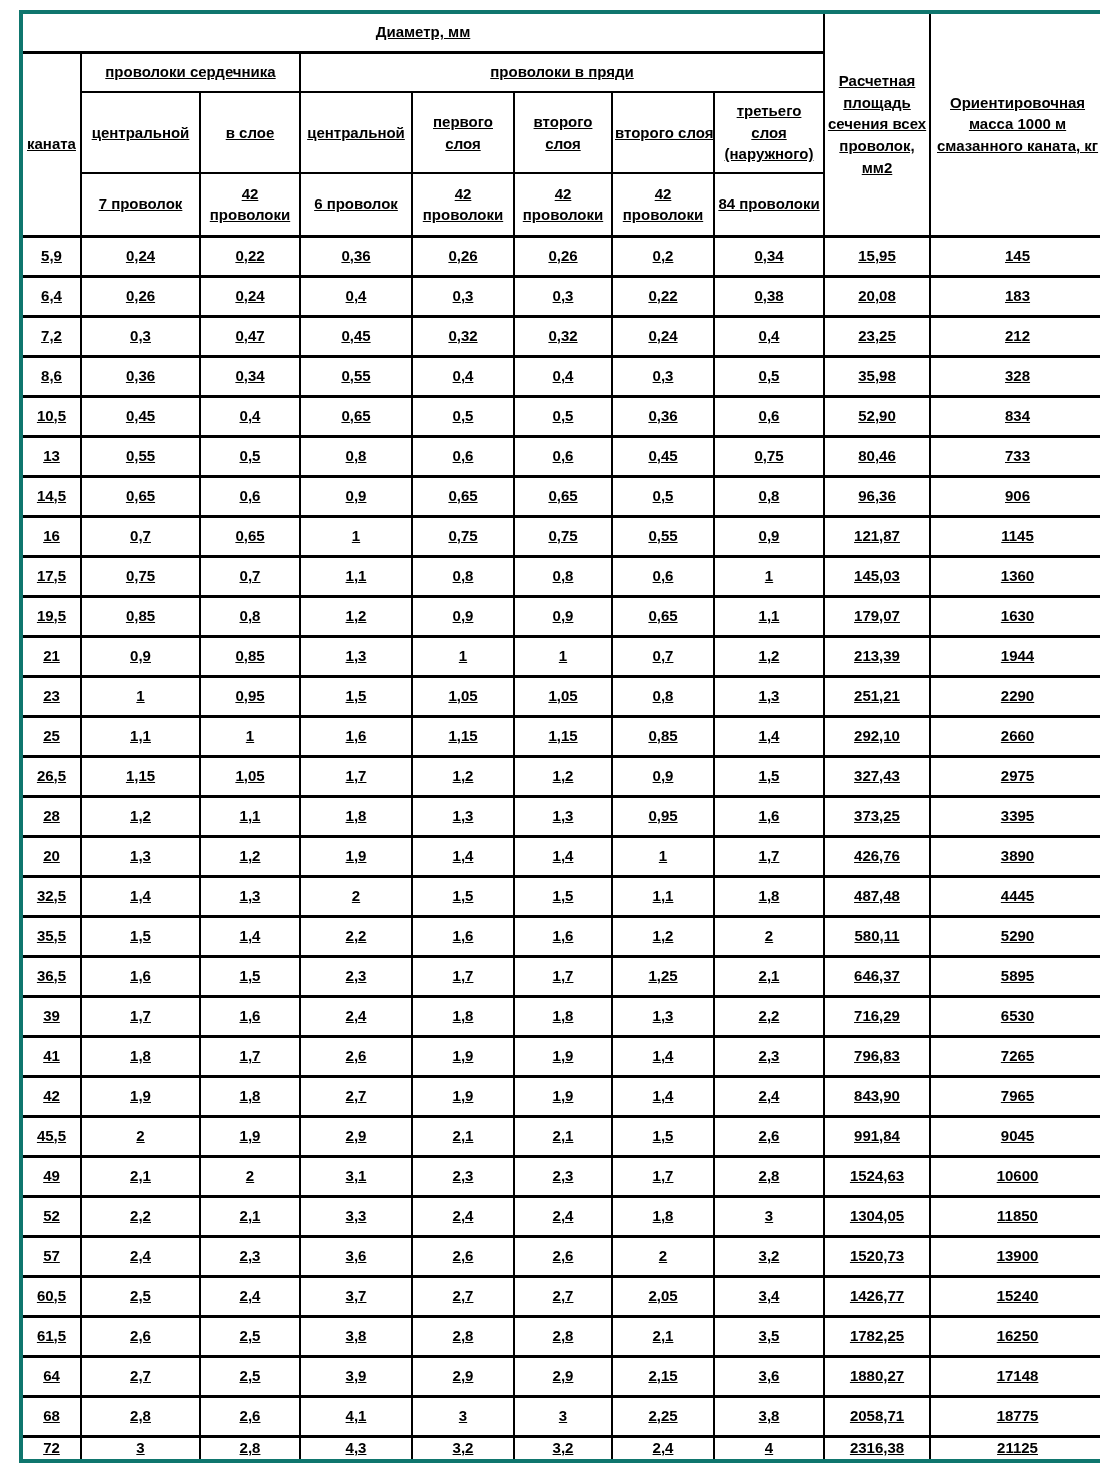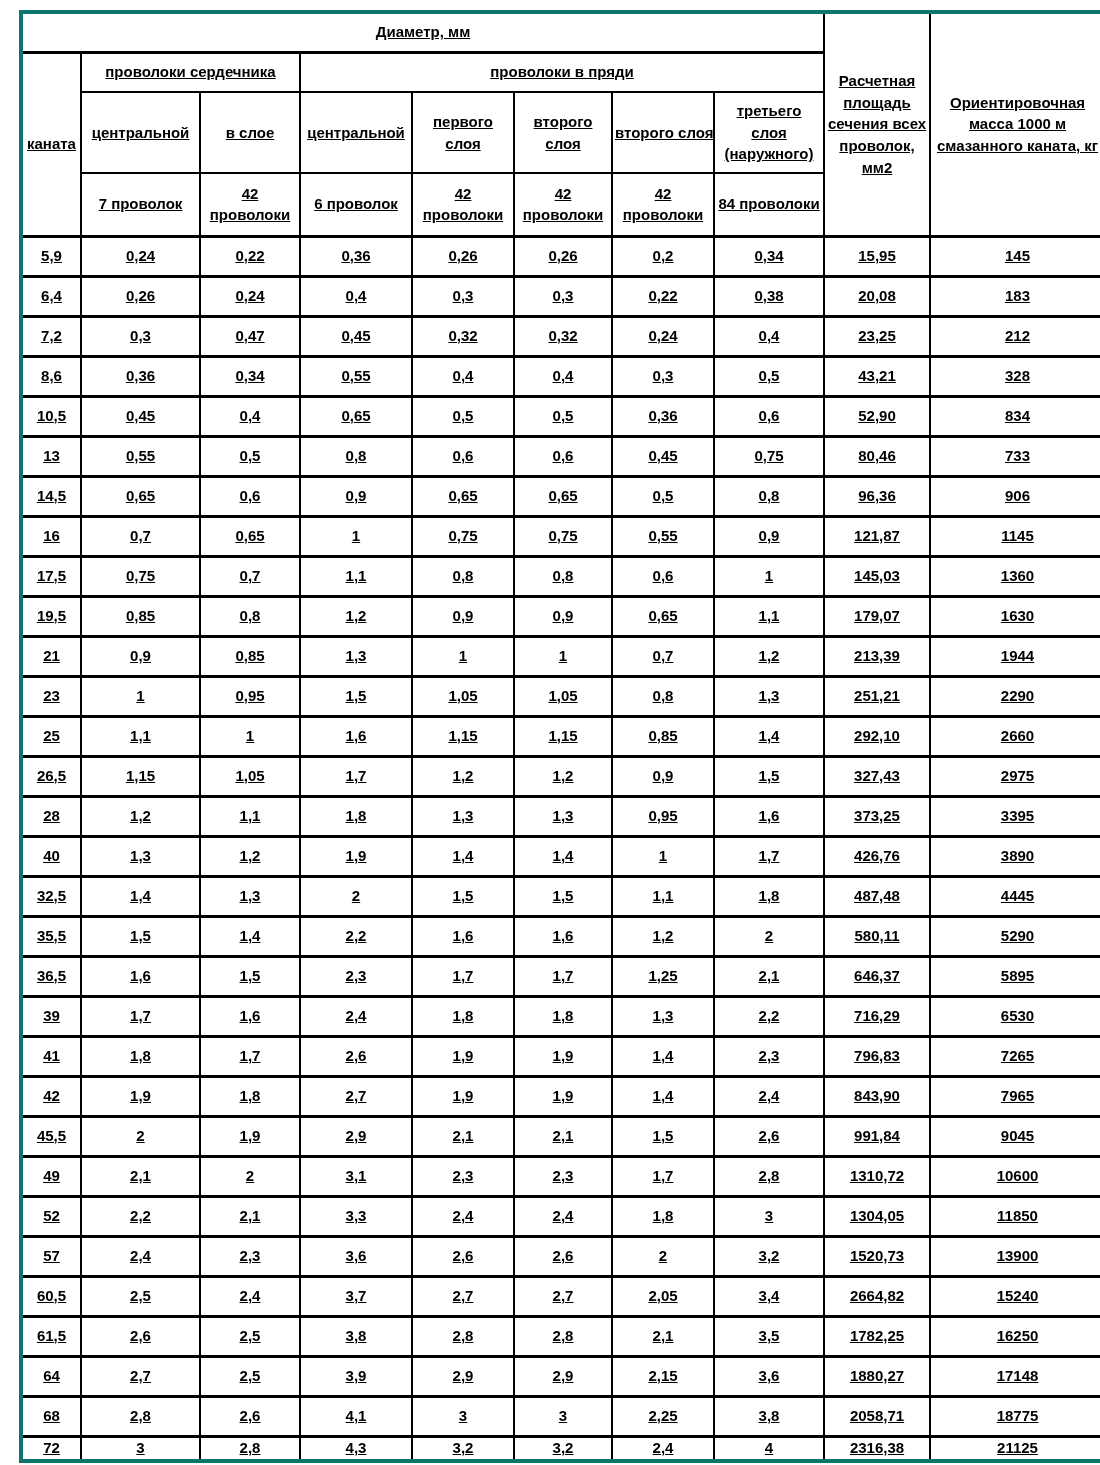--- a/index.html
+++ b/index.html
@@ -121,21 +121,21 @@
       </tr>
       <tr>
         <td>8,6</td>
         <td>0,36</td>
         <td>0,34</td>
         <td>0,55</td>
         <td>0,4</td>
         <td>0,4</td>
         <td>0,3</td>
         <td>0,5</td>
-        <td>43,21</td>
+        <td>35,98</td>
         <td>328</td>
       </tr>
       <tr>
         <td>10,5</td>
         <td>0,45</td>
         <td>0,4</td>
         <td>0,65</td>
         <td>0,5</td>
         <td>0,5</td>
         <td>0,36</td>
@@ -257,21 +257,21 @@
         <td>1,1</td>
         <td>1,8</td>
         <td>1,3</td>
         <td>1,3</td>
         <td>0,95</td>
         <td>1,6</td>
         <td>373,25</td>
         <td>3395</td>
       </tr>
       <tr>
-        <td>40</td>
+        <td>20</td>
         <td>1,3</td>
         <td>1,2</td>
         <td>1,9</td>
         <td>1,4</td>
         <td>1,4</td>
         <td>1</td>
         <td>1,7</td>
         <td>426,76</td>
         <td>3890</td>
       </tr>
@@ -361,21 +361,21 @@
       </tr>
       <tr>
         <td>49</td>
         <td>2,1</td>
         <td>2</td>
         <td>3,1</td>
         <td>2,3</td>
         <td>2,3</td>
         <td>1,7</td>
         <td>2,8</td>
-        <td>1310,72</td>
+        <td>1524,63</td>
         <td>10600</td>
       </tr>
       <tr>
         <td>52</td>
         <td>2,2</td>
         <td>2,1</td>
         <td>3,3</td>
         <td>2,4</td>
         <td>2,4</td>
         <td>1,8</td>
@@ -397,21 +397,21 @@
       </tr>
       <tr>
         <td>60,5</td>
         <td>2,5</td>
         <td>2,4</td>
         <td>3,7</td>
         <td>2,7</td>
         <td>2,7</td>
         <td>2,05</td>
         <td>3,4</td>
-        <td>2664,82</td>
+        <td>1426,77</td>
         <td>15240</td>
       </tr>
       <tr>
         <td>61,5</td>
         <td>2,6</td>
         <td>2,5</td>
         <td>3,8</td>
         <td>2,8</td>
         <td>2,8</td>
         <td>2,1</td>

